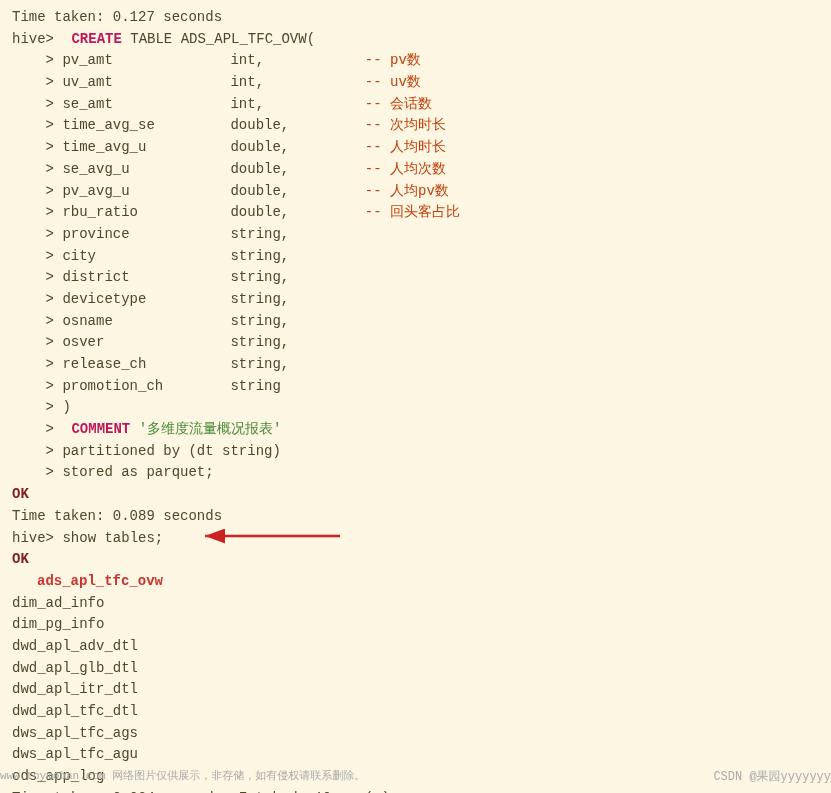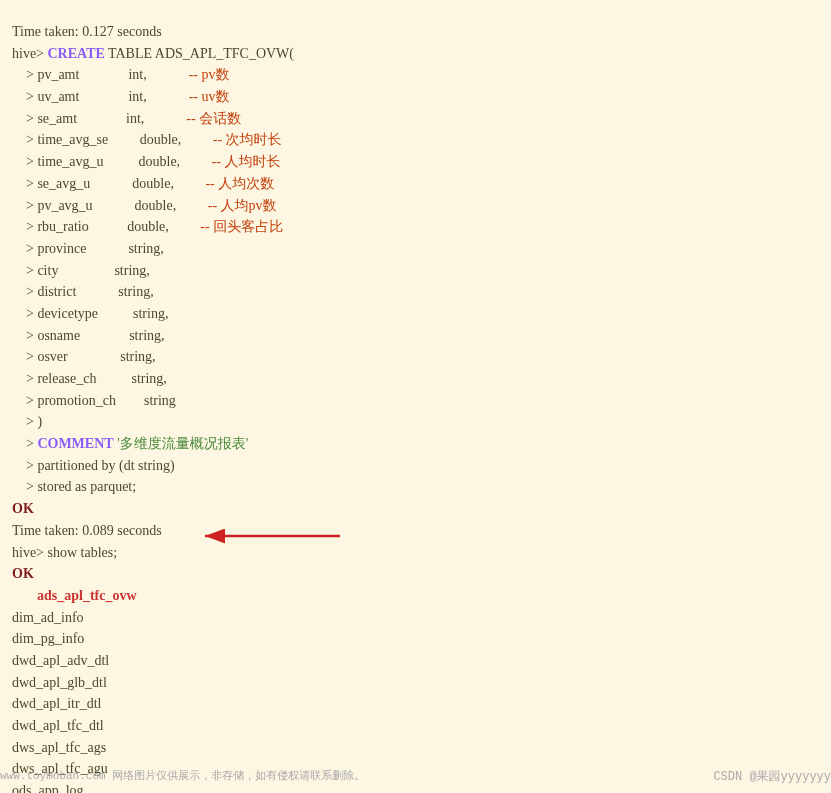--- a/index.html
+++ b/index.html
@@ -16,35 +16,35 @@
       font-size: 14px;
       overflow: hidden;
       position: relative;
     }
 
     .terminal {
       width: 100%;
       height: 100%;
       background-color: #fdf6e3;
       color: #4a4a2a;
-      padding: 21px 12px;
+      padding: 7px 12px;
       line-height: 1.55;
       overflow: hidden;
-      font-family: Liberation Serif, serif;
     }
 
     .line {
       display: flex;
       align-items: baseline;
       white-space: pre;
     }
 
     .keyword {
-      color: #8b5cf6;
+      color: #be185d;
       font-weight: bold;
+      margin-left: 9px;
     }
 
     .comment-text {
       color: #c2410c;
     }
 
     .string-val {
       color: #4a8a3a;
     }
 

